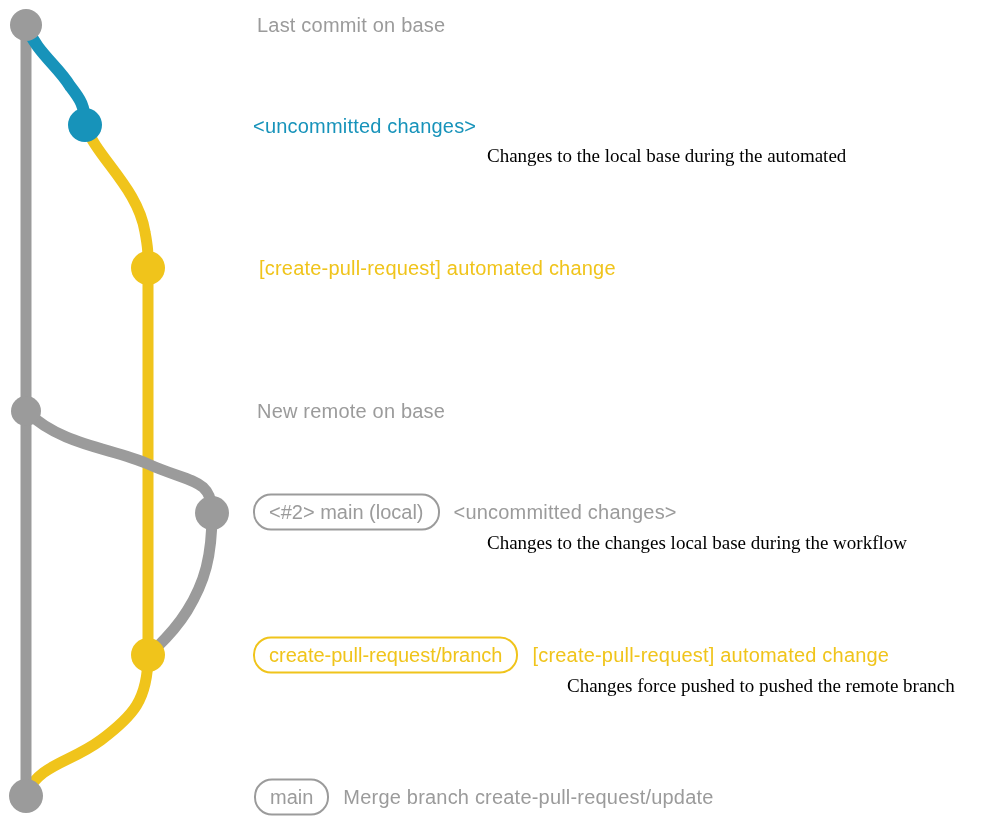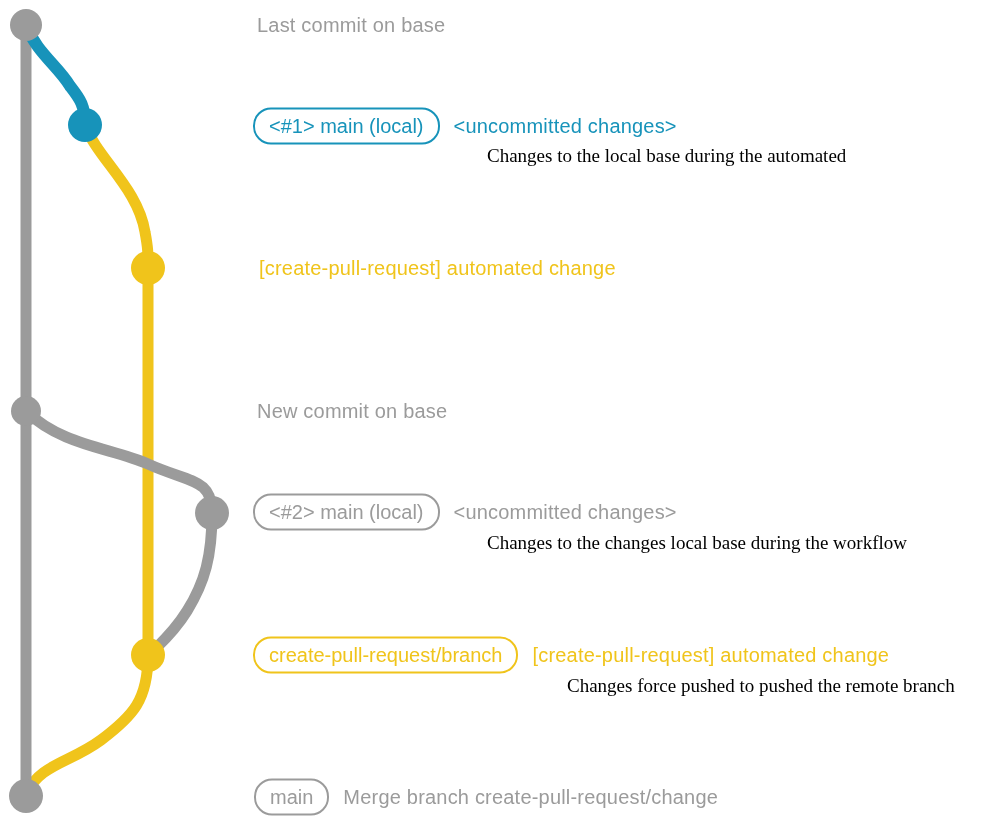--- a/index.html
+++ b/index.html
@@ -75,43 +75,42 @@
     <circle class="fill-gray" cx="212" cy="513" r="17"></circle>
     <circle class="fill-yellow" cx="148" cy="655" r="17"></circle>
     <circle class="fill-gray" cx="26" cy="796" r="17"></circle>
   </svg>
 
   <div class="row" style="left:257px; top:25px">
     <span class="label gray">Last commit on base</span>
   </div>
 
   <div class="row" style="left:253px; top:126px">
-    <span class="badge blue">&lt;#1&gt; main (local)</span>
     <span class="label blue">&lt;uncommitted changes&gt;</span>
   </div>
   <div class="desc" style="left:487px; top:156px">Changes to the local base during the automated</div>
 
   <div class="row" style="left:259px; top:268px">
     <span class="label yellow">[create-pull-request] automated change</span>
   </div>
 
   <div class="row" style="left:257px; top:411px">
-    <span class="label gray">New commit on base</span>
+    <span class="label gray">New remote on base</span>
   </div>
 
   <div class="row" style="left:253px; top:512px">
     <span class="badge gray">&lt;#2&gt; main (local)</span>
     <span class="label gray">&lt;uncommitted changes&gt;</span>
   </div>
   <div class="desc" style="left:487px; top:543px">Changes to the changes local base during the workflow</div>
 
   <div class="row" style="left:253px; top:655px">
     <span class="badge yellow">create-pull-request/branch</span>
     <span class="label yellow">[create-pull-request] automated change</span>
   </div>
   <div class="desc" style="left:567px; top:686px">Changes force pushed to pushed the remote branch</div>
 
   <div class="row" style="left:254px; top:797px">
     <span class="badge gray">main</span>
-    <span class="label gray">Merge branch create-pull-request/change</span>
+    <span class="label gray">Merge branch create-pull-request/update</span>
   </div>
 
 </div>
 
 </body></html>

